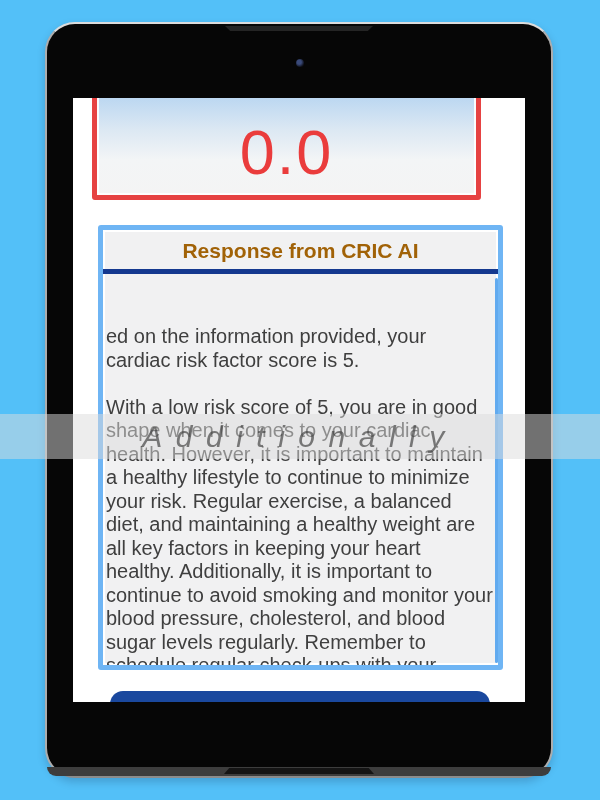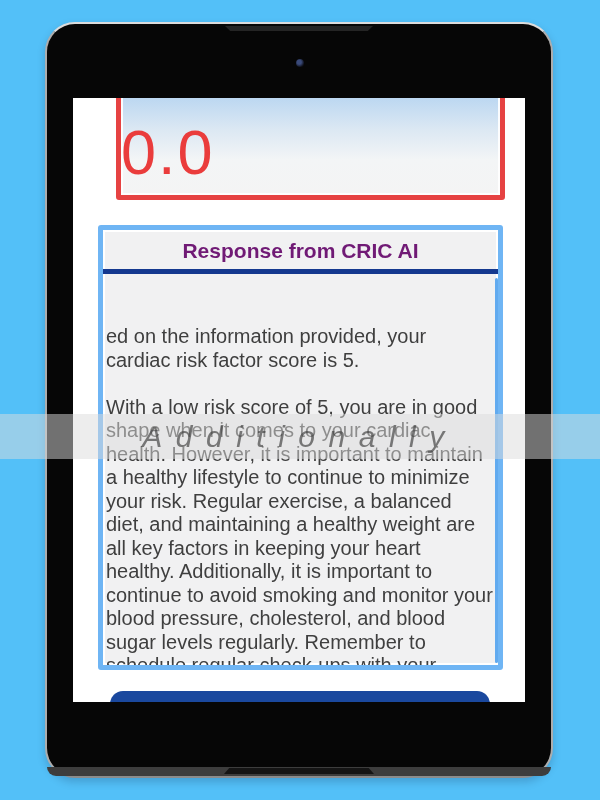--- a/index.html
+++ b/index.html
@@ -36,34 +36,34 @@
   .screen{
     position:absolute; left:26px; top:74px; width:452px; height:604px;
     background:#ffffff; overflow:hidden;
   }
 
   .score-box{
     position:absolute; left:19px; top:-8px; width:389px; height:110px;
     border:5px solid var(--score-border); border-radius:3px;
     background:linear-gradient(180deg,#B9D6F1 0%,#DCE8F3 35%,#F3F5F6 65%,#F4F4F4 100%);
     box-shadow:inset 0 0 0 2px rgba(255,255,255,0.9);
-    display:flex; align-items:center; justify-content:flex-start;margin-left:24px;
+    display:flex; align-items:center; justify-content:center;
   }
   .score-value{
     color:var(--score-red); font-size:63px; letter-spacing:2px; padding-top:14px; font-weight:400;
   }
 
   .response-box{
     position:absolute; left:25px; top:127px; width:405px; height:445px;
     border:5px solid var(--panel-border); border-radius:3px;
     background:#F1F1F2; box-shadow:inset 0 0 0 2px #ffffff;
     overflow:hidden;
   }
   .response-title{
-    text-align:center; font-weight:bold; font-size:21px; color:#701a75; padding:9px 4px 6px 4px;
+    text-align:center; font-weight:bold; font-size:21px; color:#a16207; padding:9px 4px 6px 4px;
   }
   .response-divider{ width:100%; height:5px; background:var(--divider); }
   .response-body{
     padding:7px 4px 0 3px; font-size:20px; line-height:23.5px; color:var(--text-dark);margin-top:44px;
   }
   .response-body p{ margin:0 0 23.5px 0; }
   .scroll-thumb{
     position:absolute; right:0; top:48px; width:3px; height:385px;
     background:#61AAEF; border-radius:2px;
   }

